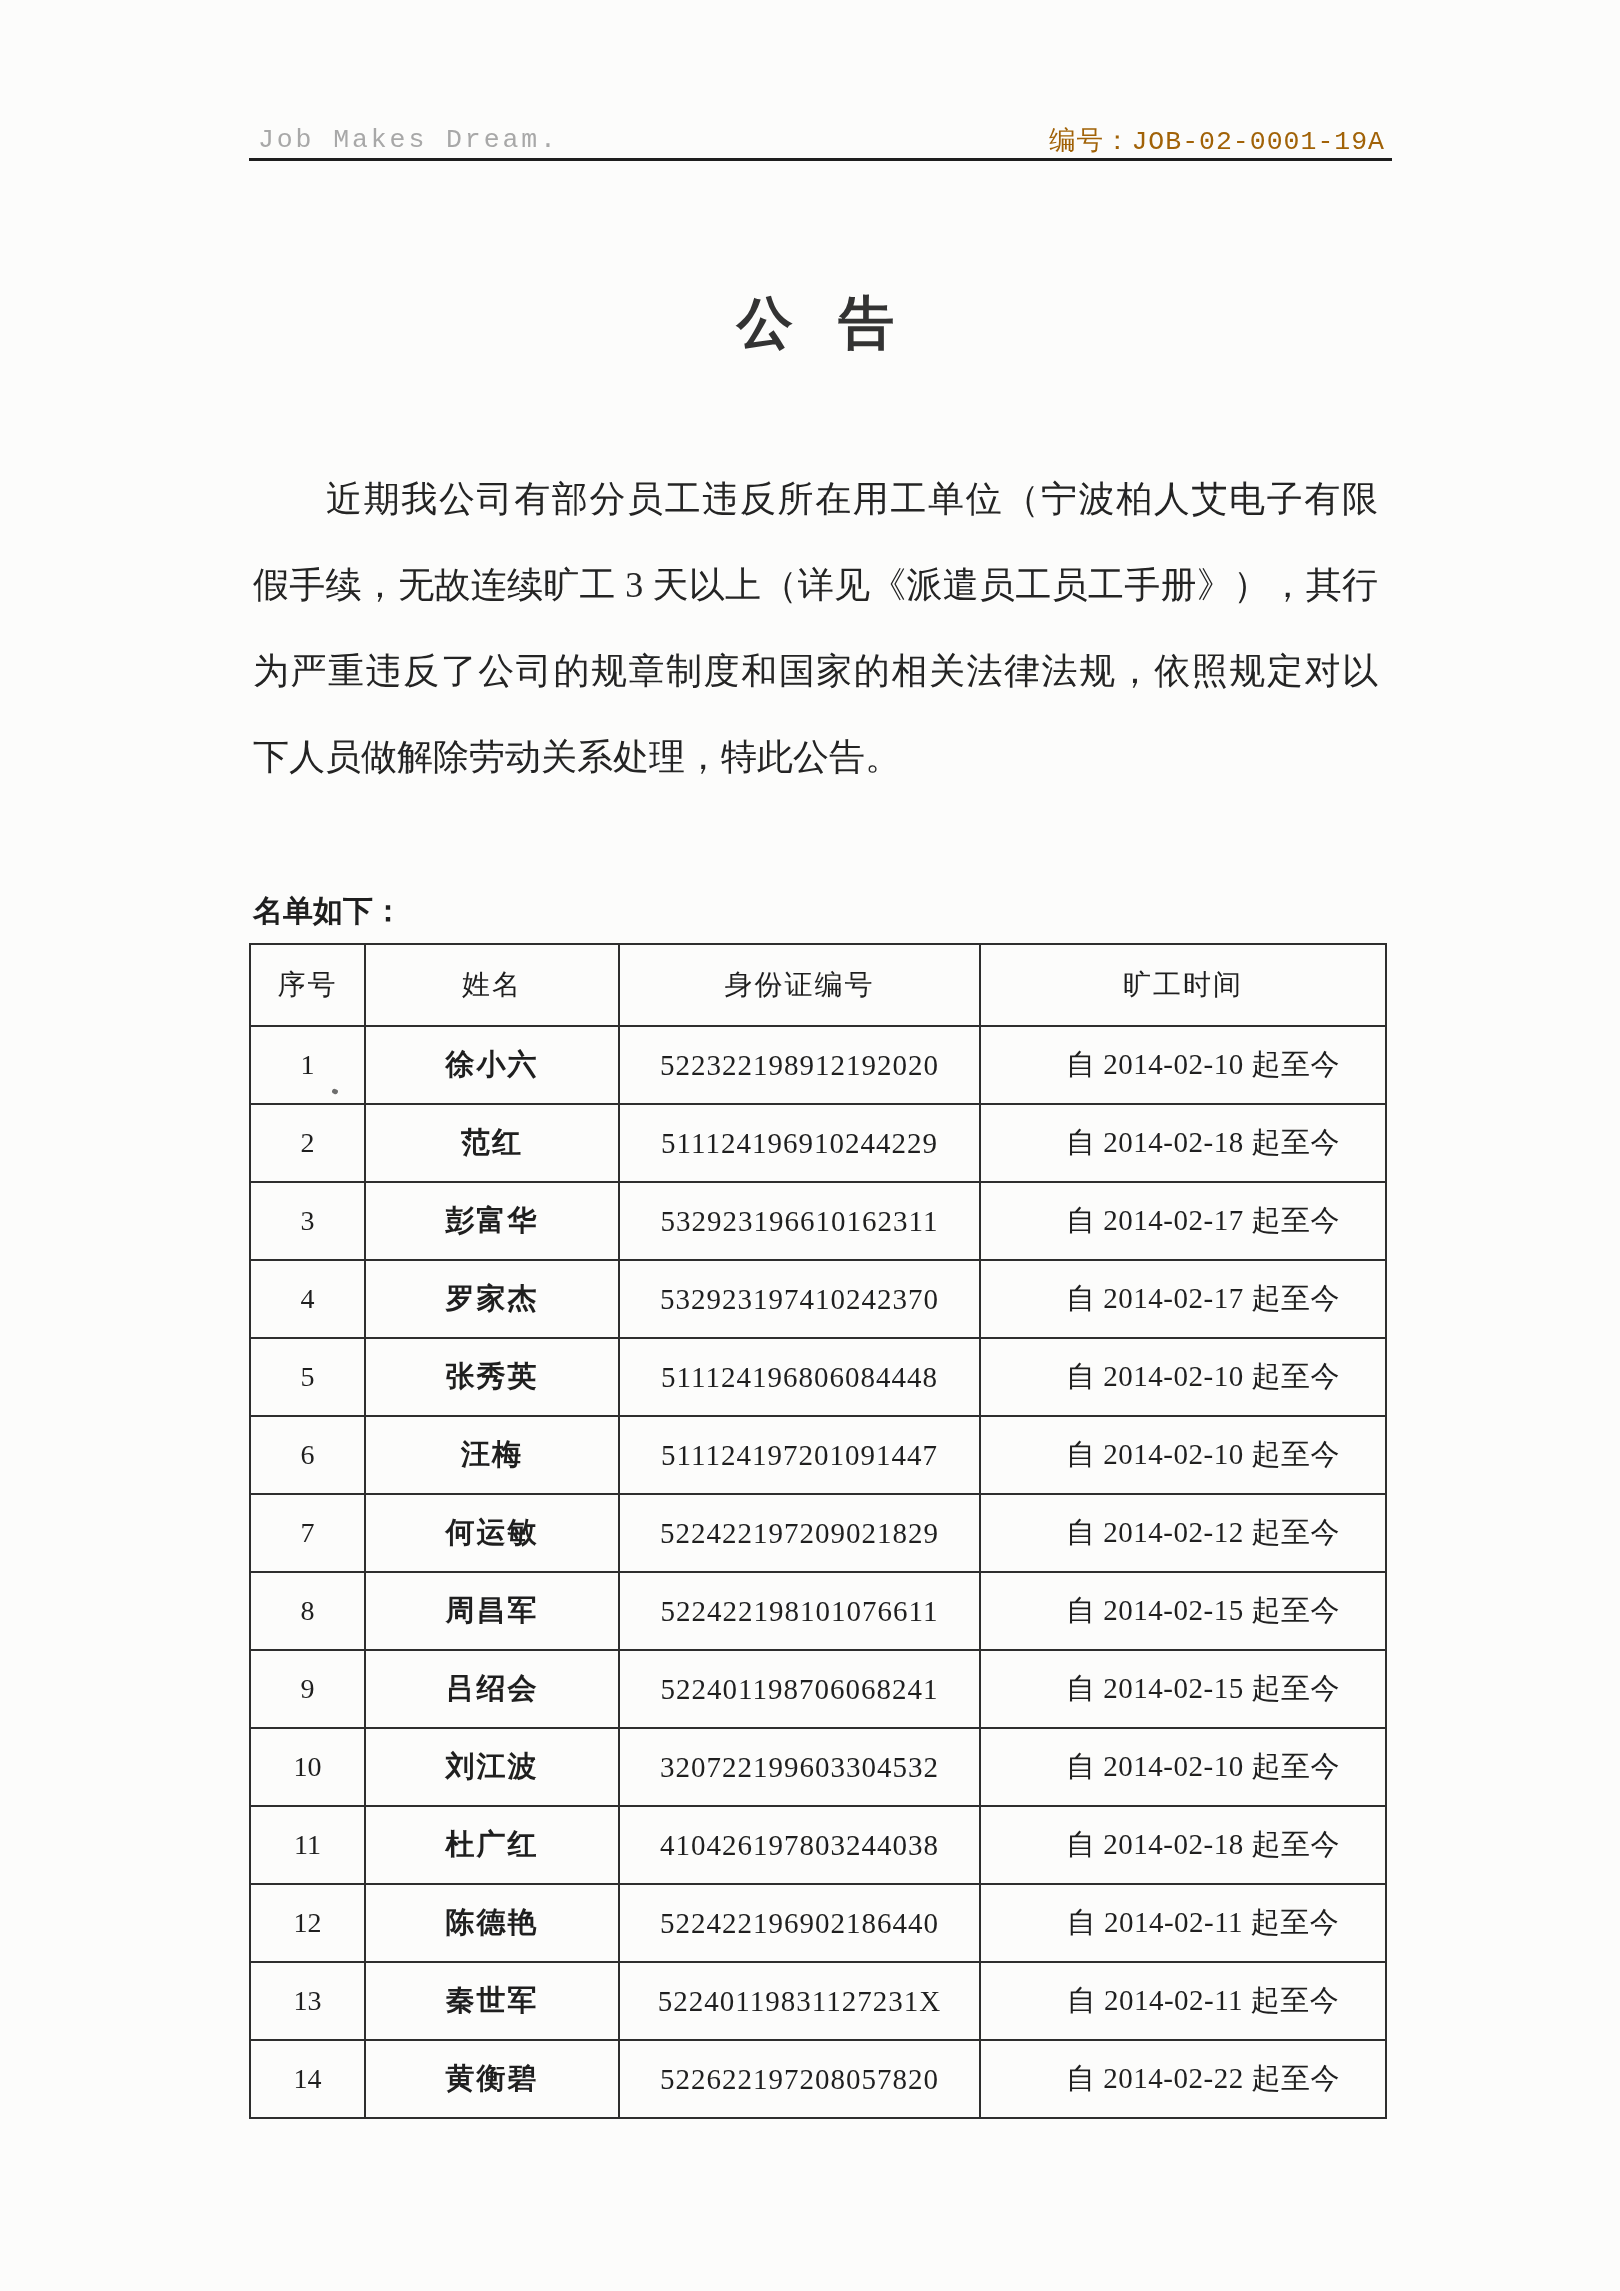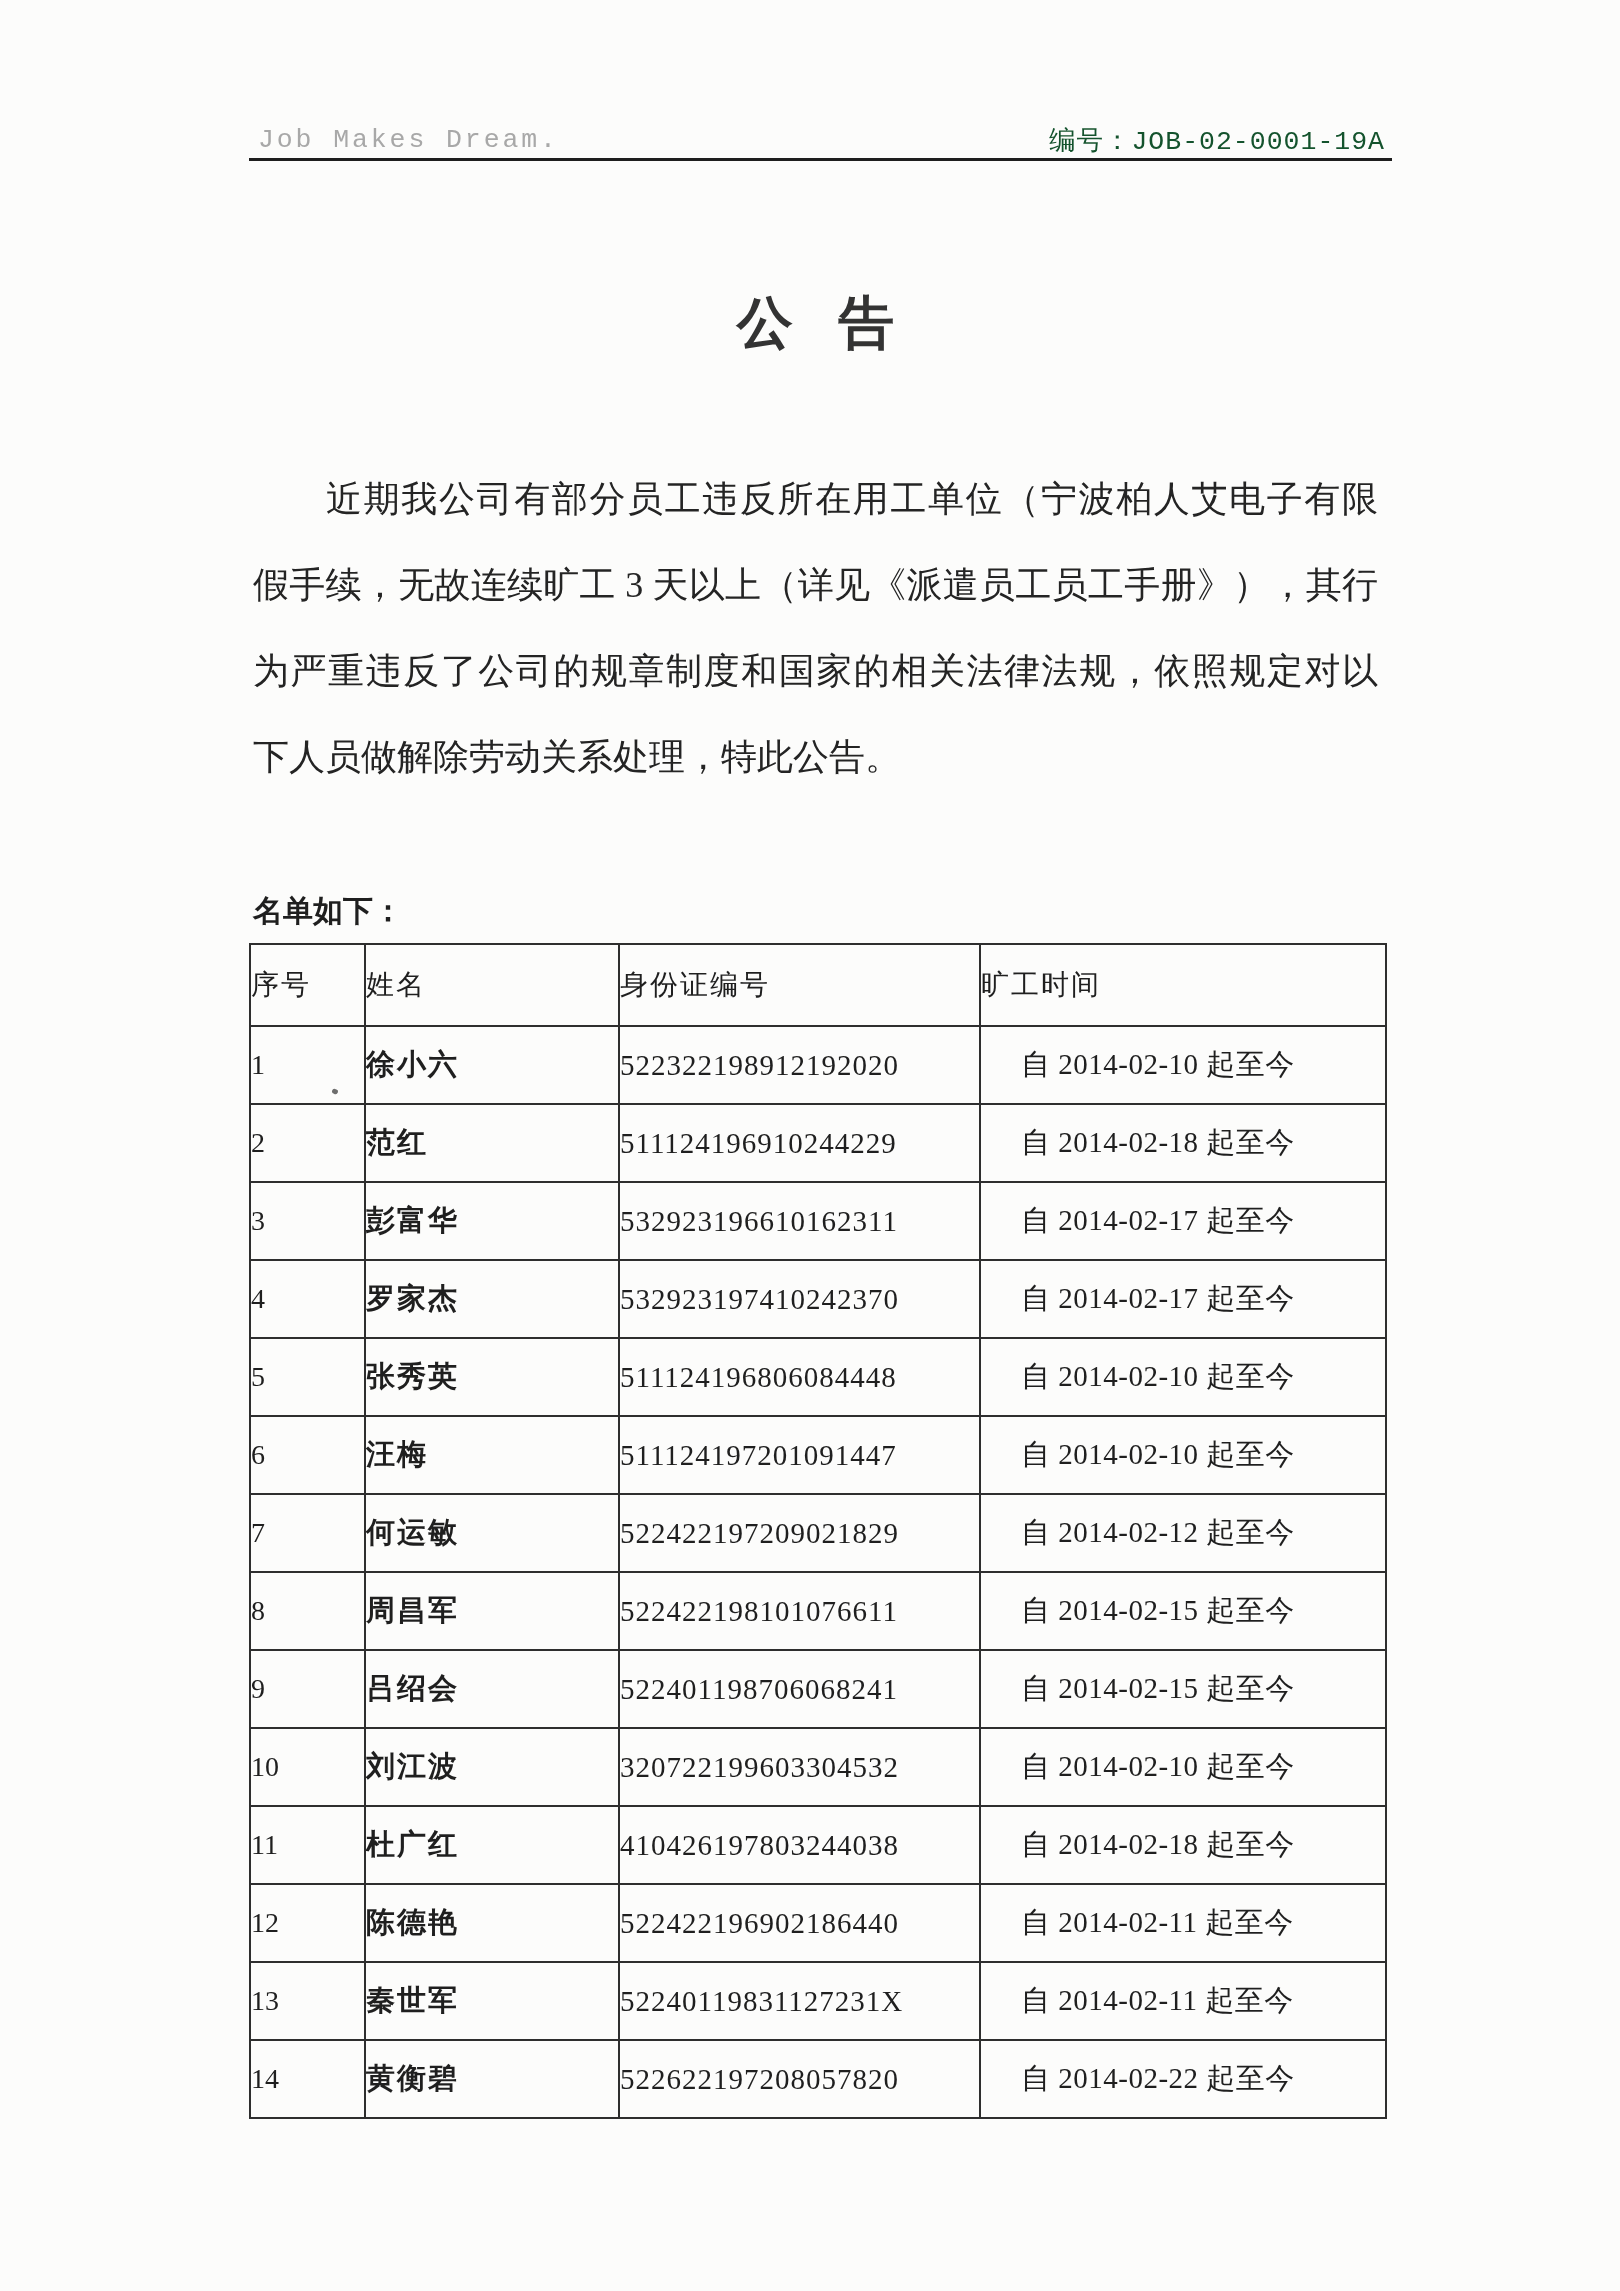--- a/index.html
+++ b/index.html
@@ -22,21 +22,21 @@
     letter-spacing: 2.9px;
     color: #a8a8a8;
     white-space: nowrap;
   }
   .hdr-num {
     position: absolute;
     right: 235px; top: 122px;
     font-family: "Liberation Mono", "DejaVu Sans Mono", monospace;
     font-size: 26.5px;
     letter-spacing: 1px;
-    color: #14532d;
+    color: #a16207;
     white-space: nowrap;
   }
   .hdr-rule {
     position: absolute;
     left: 249px; top: 158px;
     width: 1143px; height: 2.9px;
     background: #1e1e1e;
   }
 
   
@@ -86,21 +86,21 @@
     left: 249px; top: 943px;
     width: 1135px;
     border-collapse: collapse;
     table-layout: fixed;
     border: 2.9px solid #2e2e2e;
     font-size: 29px;
     color: #1f1f1f;
   }
   table.roster th, table.roster td {
     border: 2px solid #2e2e2e;
-    text-align: left;
+    text-align: center;
     vertical-align: middle;
     padding: 0;
     overflow: hidden;
   }
   table.roster thead th {
     height: 80px;
     font-weight: normal;
     font-size: 28px;
     letter-spacing: 2px;
   }

